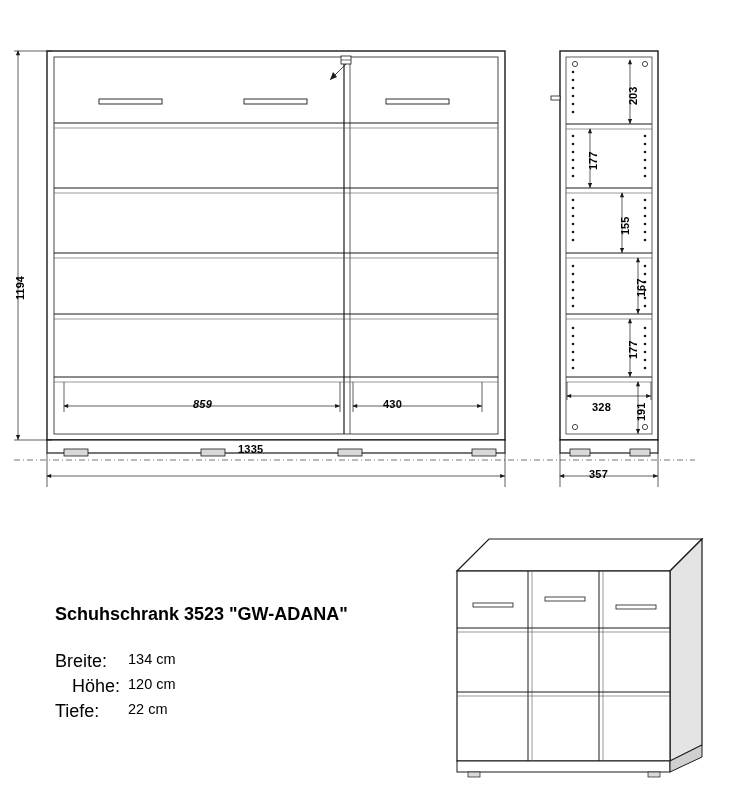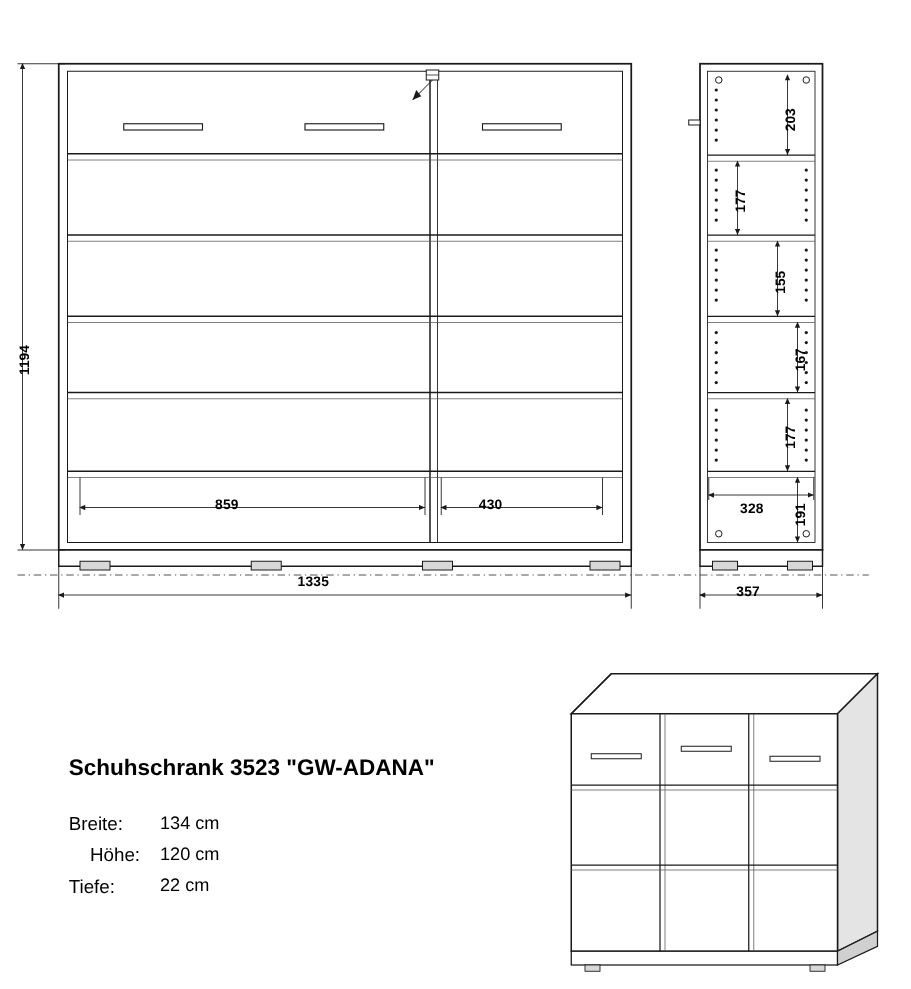--- a/index.html
+++ b/index.html
@@ -41,21 +41,21 @@
     font-size: 11px;
     font-weight: bold;
     transform-origin: 0 0;
     transform: rotate(-90deg);
   }
   .title {
     font-size: 18px;
     font-weight: bold;
   }
   .spec {
-    font-size: 15px;
+    font-size: 18px;
   }
   .spec-val {
     font-size: 14.5px;
   }
 </style>
 </head>
 <body>
 
 <div class="stage">
 
@@ -265,23 +265,23 @@
       <rect x="473" y="603" width="40" height="4" fill="#ffffff" stroke="#1a1a1a" stroke-width="0.8"></rect>
       <rect x="545" y="597" width="40" height="4" fill="#ffffff" stroke="#1a1a1a" stroke-width="0.8"></rect>
       <rect x="616" y="605" width="40" height="4" fill="#ffffff" stroke="#1a1a1a" stroke-width="0.8"></rect>
 
       <line x1="489" y1="539" x2="457" y2="571" stroke="#1a1a1a" stroke-width="1"></line>
     </g>
   </svg>
 
   <div class="txt dim-v" style="left:14px; top:300px;">1194</div>
 
-  <div class="txt dim" style="left:238px; top:460px;">1335</div>
-
-  <div class="txt dim" style="left:172px; top:398px;">859</div>
+  <div class="txt dim" style="left:238px; top:443px;">1335</div>
+
+  <div class="txt dim" style="left:193px; top:398px;font-style:italic;">859</div>
 
   <div class="txt dim" style="left:383px; top:398px;">430</div>
 
   <div class="txt dim" style="left:589px; top:468px;text-align:center;">357</div>
 
   <div class="txt dim" style="left:592px; top:388px;margin-top:13px;">328</div>
 
   <div class="txt dim-v" style="left:627px; top:105px;">203</div>
   <div class="txt dim-v" style="left:587px; top:170px;">177</div>
   <div class="txt dim-v" style="left:619px; top:235px;">155</div>

